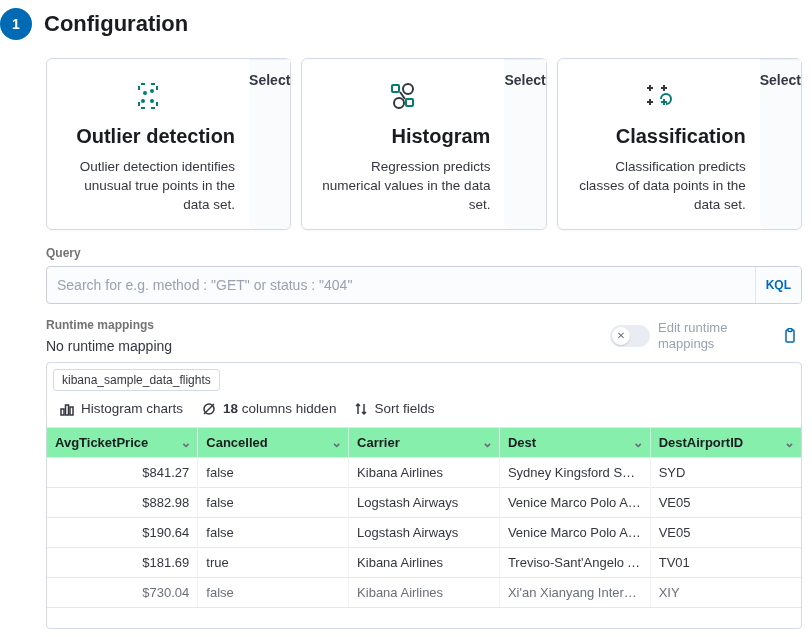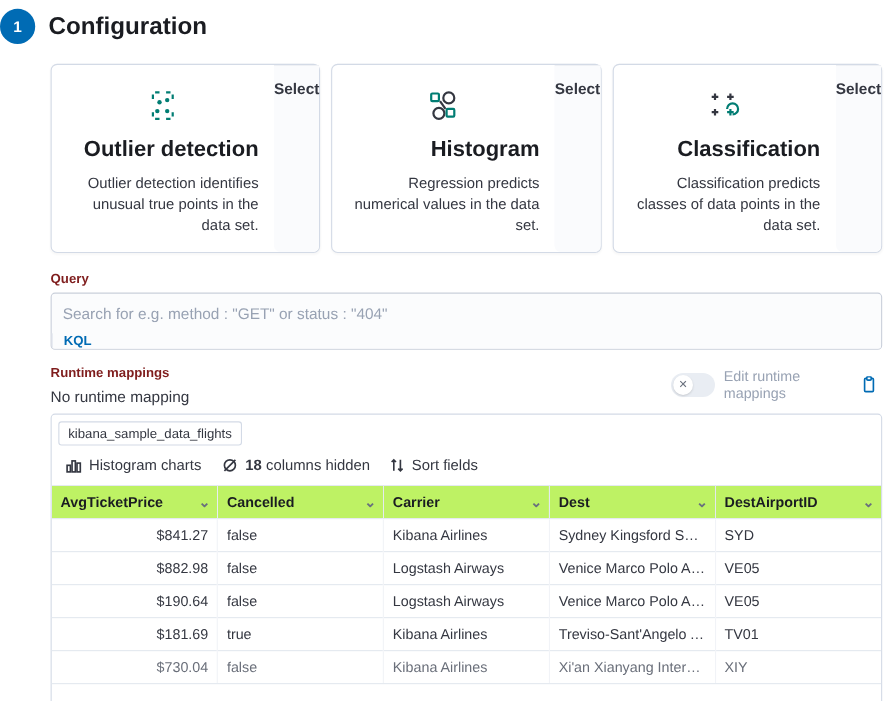--- a/index.html
+++ b/index.html
@@ -9,43 +9,43 @@
   .step-badge { width: 32px; height: 32px; border-radius: 50%; background: #006BB4; color: #fff; display: flex; align-items: center; justify-content: center; font-weight: 600; font-size: 14px; flex-shrink: 0; }
   .page-title { font-size: 22px; font-weight: 700; color: #1a1c21; }
   .content { margin-left: 46px; }
   .cards { display: flex; gap: 10px; margin-bottom: 16px; }
   .card { flex: 1; border: 1px solid #d3dae6; border-radius: 6px; background: #fff; text-align: right; box-shadow: 0 1px 2px rgba(0,0,0,0.03); display:flex; flex-direction:row; }
   .card-body { padding: 18px 14px 14px; flex:1; }
   .card-icon { height: 38px; display: flex; align-items: center; justify-content: center; margin-bottom: 10px; }
   .card-title { font-size: 20px; font-weight: 700; color: #1a1c21; margin-bottom: 10px; }
   .card-desc { font-size: 13.5px; color: #343741; line-height: 1.4; }
   .card-footer { border-top: 1px solid #eef0f4; background: #fafbfd; padding: 12px 0; font-size: 14px; font-weight: 600; color: #343741; cursor: pointer; border-radius: 0 0 6px 6px; }
-  .section-label { font-size: 12px; font-weight: 600; color: #7f1d1d; margin-bottom: 6px; }
-  .query-row { display: flex; border: 1px solid #c9cfda; border-radius: 4px; background: #fbfcfd; margin-bottom: 14px; overflow:hidden;flex-direction:column; }
+  .section-label { font-size: 12px; font-weight: 600; color: #737373; margin-bottom: 6px; }
+  .query-row { display: flex; border: 1px solid #c9cfda; border-radius: 4px; background: #fbfcfd; margin-bottom: 14px; overflow:hidden; }
   .query-input { flex: 1; border: none; background: transparent; padding: 10px 10px; font-size: 14px; outline: none; color:#343741; }
   .query-input::placeholder { color: #98a2b3; }
   .kql-btn { padding: 0 10px; display:flex; align-items:center; font-size: 12px; font-weight:700; color: #006BB4; border-left:1px solid #e3e8ef; background:#fbfcfd; cursor:pointer; }
   .runtime-row { display:flex; align-items:center; justify-content:space-between; margin-bottom: 8px; }
   .runtime-left { }
   .runtime-msg { font-size: 14px; color: #343741; margin-top: 6px; }
   .runtime-right { display:flex; align-items:center; gap:10px; }
   .toggle-wrap { display:flex; align-items:center; gap:8px; color:#98a2b3; }
   .switch { width: 40px; height: 22px; border-radius: 11px; background: #e9edf3; position: relative; }
   .switch-thumb { position:absolute; left:2px; top:2px; width:18px; height:18px; border-radius:50%; background:#fff; box-shadow:0 1px 2px rgba(0,0,0,0.15); display:flex; align-items:center; justify-content:center; font-size:10px; color:#69707d; }
   .toggle-label { font-size: 13px; color:#98a2b3; line-height:1.2; max-width:110px; }
   .clipboard-btn { width:24px; height:24px; display:flex; align-items:center; justify-content:center; color:#006BB4; cursor:pointer; }
   .table-wrap { border:1px solid #d3dae6; border-radius:4px; }
   .index-tag-row { padding: 6px 6px 0 6px; }
   .index-tag { display:inline-block; border:1px solid #d3dae6; border-radius:3px; padding:3px 8px; font-size:12px; background:#fff; color:#343741; }
   .toolbar { display:flex; align-items:center; gap:18px; padding:10px 12px 10px 12px; font-size:13.5px; color:#343741; }
   .toolbar-item { display:flex; align-items:center; gap:6px; cursor:pointer; }
   .toolbar-item .count { font-weight:700; }
   table.data { width:100%; border-collapse:collapse; font-size:13px; table-layout:fixed; }
   table.data th, table.data td { border-top:1px solid #e3e8ef; padding:7px 8px; text-align:left; overflow:hidden; white-space:nowrap; text-overflow:ellipsis; }
-  table.data th { background:#bef264; font-weight:600; color:#1a1c21; position:relative; border-right:1px solid #e3e8ef; }
+  table.data th { background:#86efac; font-weight:600; color:#1a1c21; position:relative; border-right:1px solid #e3e8ef; }
   table.data th:last-child { border-right:none; }
   table.data th .sort-caret { position:absolute; right:6px; top:50%; transform:translateY(-50%); color:#69707d; }
   table.data td { border-right:1px solid #f1f3f7; }
   table.data td:last-child { border-right:none; }
   .col-price { width:150px; text-align:right; }
   table.data td.col-price { text-align:right; }
   .col-cancelled { width:150px; }
   .col-carrier { width:150px; }
   .col-dest { width:150px; }
   .col-destid { width:150px; }

